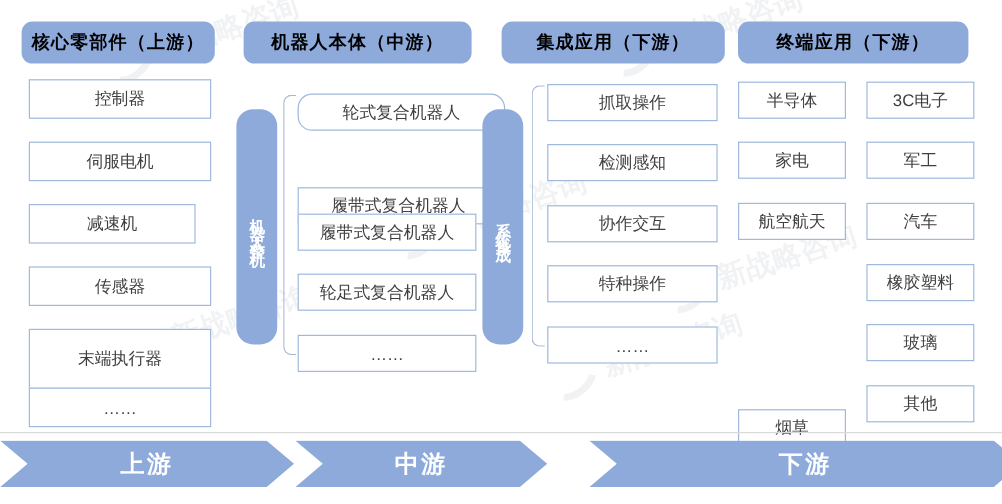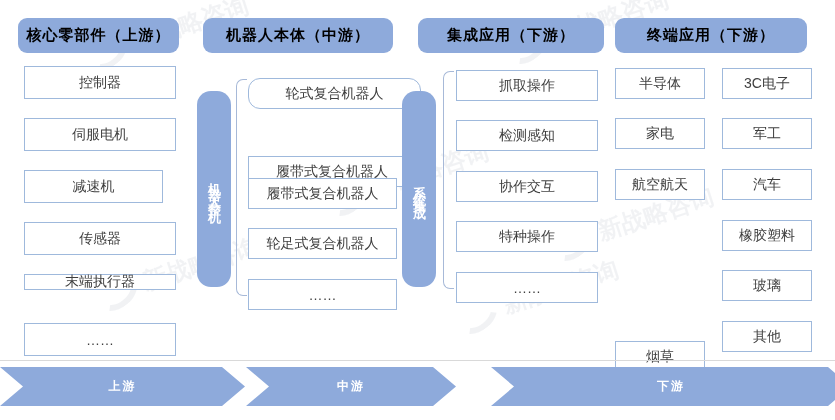--- a/index.html
+++ b/index.html
@@ -23,21 +23,21 @@
     writing-mode:vertical-rl;text-orientation:upright;letter-spacing:7px;
     display:flex;align-items:center;justify-content:center;
   }
   .bracket{
     position:absolute;width:11px;box-sizing:border-box;
     border-left:1.5px solid #a7b9d8;border-top:1.5px solid #a7b9d8;border-bottom:1.5px solid #a7b9d8;
     border-radius:7px 0 0 7px;
   }
   .chev{
     position:absolute;top:367px;height:39px;background:#8eaadb;
-    color:#ffffff;font-weight:bold;font-size:12px;letter-spacing:2px;
+    color:#ffffff;font-weight:bold;font-size:20px;letter-spacing:2px;
     display:flex;align-items:center;justify-content:center;
   }
   .divider{position:absolute;left:0;top:360px;width:835px;height:1px;background:#d9d9d9;}
   .wm{
     position:absolute;opacity:0.08;transform:rotate(-18deg);color:#5a6b85;
     font-size:24px;font-weight:bold;display:flex;align-items:center;gap:6px;white-space:nowrap;
     pointer-events:none;
   }
   .wm-swoosh{
     width:34px;height:22px;border:6px solid transparent;border-top:6px solid #5a6b85;
@@ -76,21 +76,21 @@
 
   <div class="hdr" style="left:18px;top:18px;width:161px;">核心零部件（上游）</div>
   <div class="hdr" style="left:203px;top:18px;width:190px;">机器人本体（中游）</div>
   <div class="hdr" style="left:418px;top:18px;width:186px;">集成应用（下游）</div>
   <div class="hdr" style="left:615px;top:18px;width:192px;">终端应用（下游）</div>
 
   <div class="box" style="left:24px;top:66px;width:152px;height:33px;">控制器</div>
   <div class="box" style="left:24px;top:118px;width:152px;height:33px;">伺服电机</div>
   <div class="box" style="left:24px;top:170px;width:139px;height:33px;">减速机</div>
   <div class="box" style="left:24px;top:222px;width:152px;height:33px;">传感器</div>
-  <div class="box" style="left:24px;top:274px;width:152px;height:16px;">末端执行器</div>
+  <div class="box" style="left:24px;top:274px;width:152px;height:50px;">末端执行器</div>
   <div class="box" style="left:24px;top:323px;width:152px;height:33px;">……</div>
 
   <div class="vbar" style="left:197px;top:91px;width:34px;height:196px;">机器人整机</div>
   <div class="bracket" style="left:236px;top:79px;height:217px;"></div>
   <div class="box" style="left:248px;top:78px;width:173px;height:31px;border-radius:12px;">轮式复合机器人</div>
   <div class="box" style="left:248px;top:128px;width:168px;height:31px;margin-top:28px;">履带式复合机器人</div>
   <div class="box" style="left:248px;top:178px;width:149px;height:31px;">履带式复合机器人</div>
   <div class="box" style="left:248px;top:228px;width:149px;height:31px;">轮足式复合机器人</div>
   <div class="box" style="left:248px;top:279px;width:149px;height:31px;">……</div>
 

